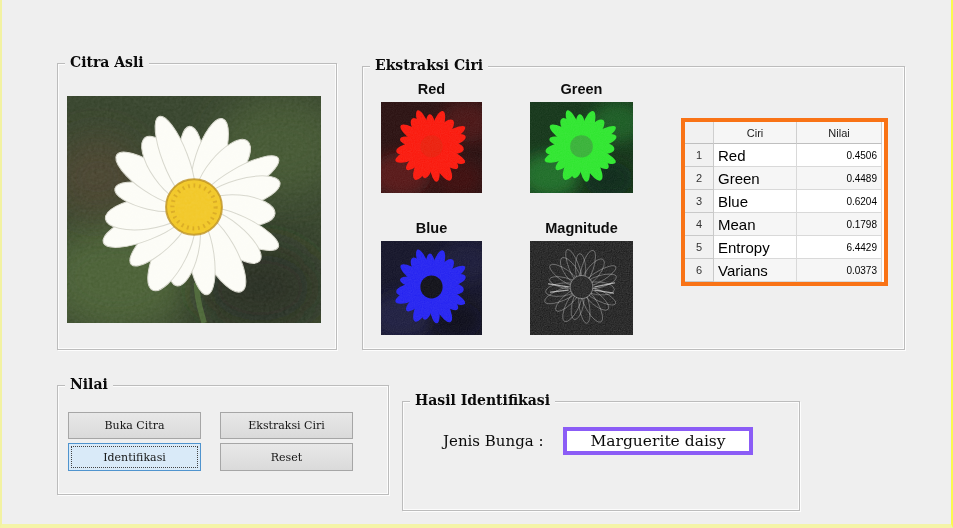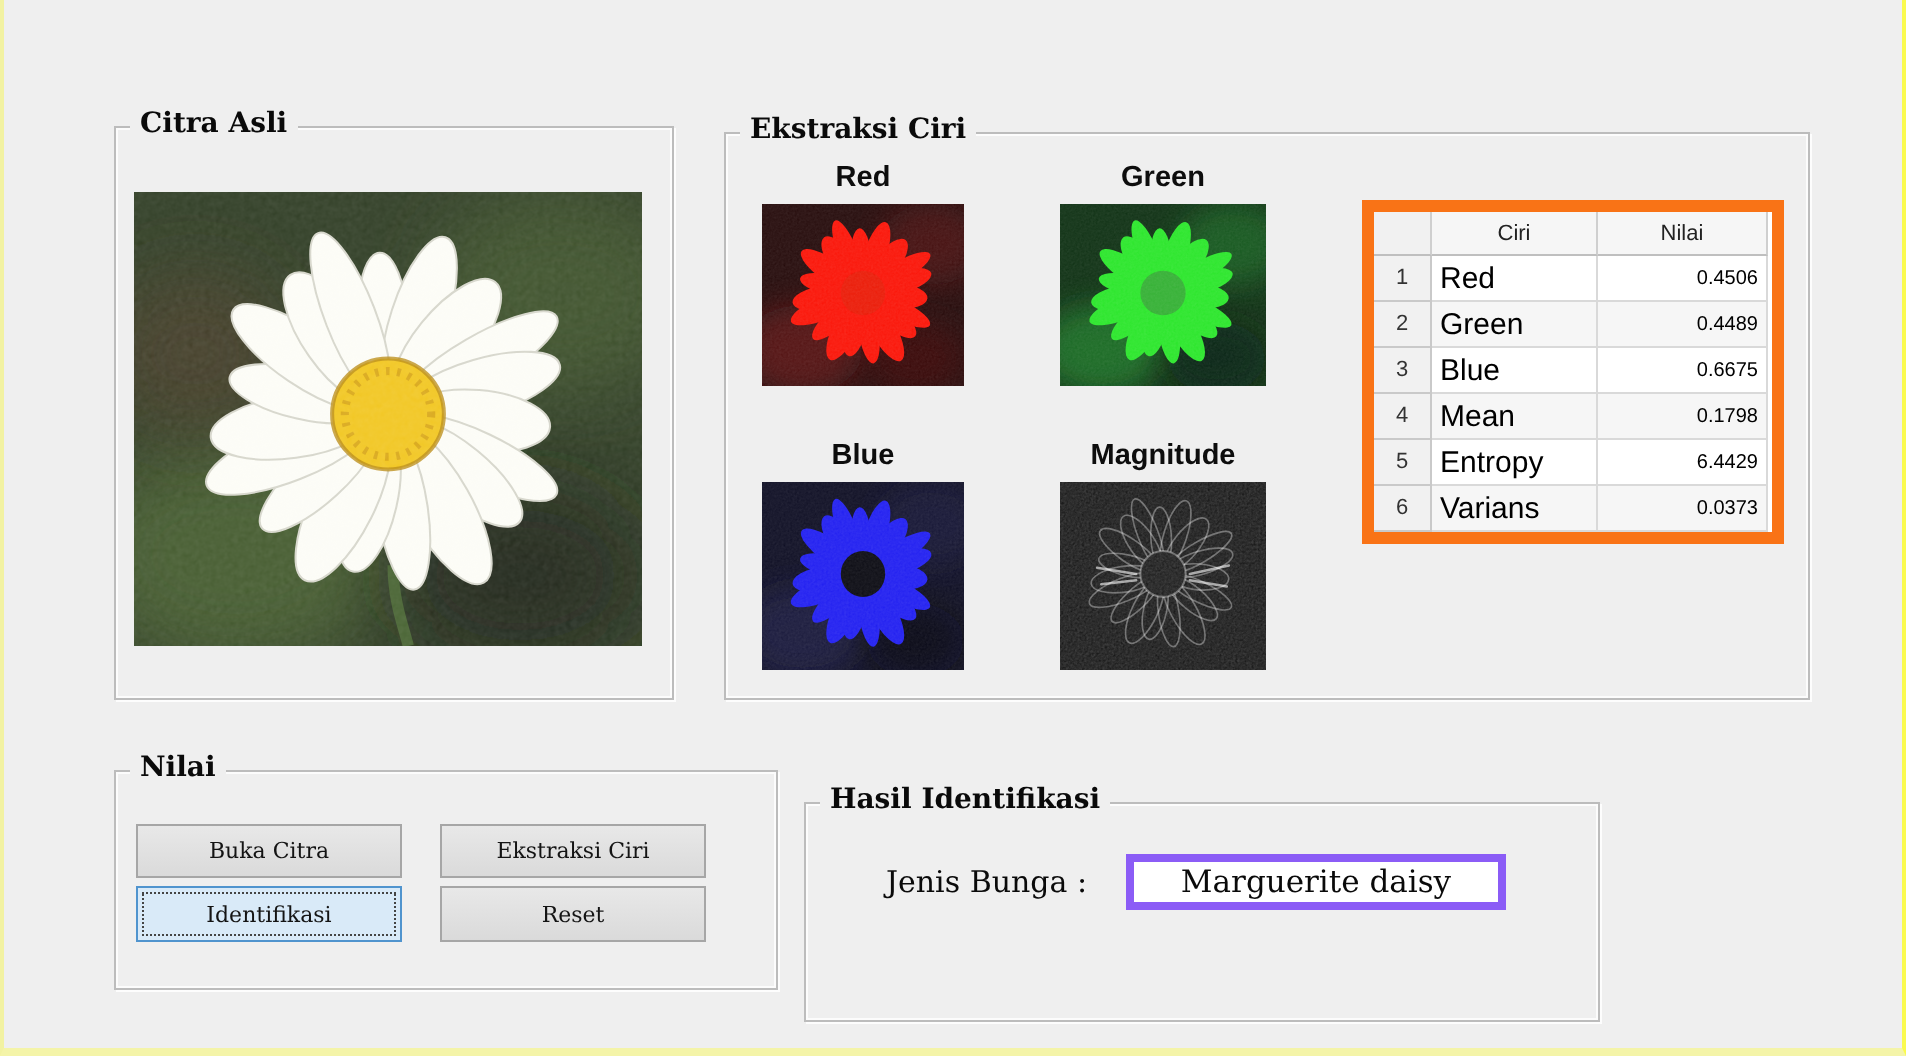--- a/index.html
+++ b/index.html
@@ -33,22 +33,22 @@
     white-space:nowrap;
   }
   .flower-box{position:absolute;overflow:hidden;background:#000;}
   .flower-box svg{display:block;width:100%;height:100%;}
   .chan-label{
     position:absolute;text-align:center;font-weight:bold;font-size:14.5px;color:#0d0d0d;
     font-family:"Liberation Sans",sans-serif;white-space:nowrap;
   }
   
   .ftable{
-    position:absolute;left:679px;top:72px;width:199px;height:160px;background:#fff;
-    border:6px solid #f97316;box-sizing:content-box;
+    position:absolute;left:679px;top:90px;width:199px;height:160px;background:#fff;
+    border:4px solid #f97316;box-sizing:content-box;
     display:grid;grid-template-columns:29px 83px 85px;grid-template-rows:22px repeat(6,23px);
   }
   .ftable .cell{box-sizing:border-box;border-right:1px solid #d9d9d9;border-bottom:1px solid #d9d9d9;
     display:flex;align-items:center;overflow:hidden;}
   .ftable .hdr{background:#f6f6f6;font-size:11px;color:#222;justify-content:center;border-right:1px solid #cfcfcf;border-bottom:1px solid #bfbfbf;}
   .ftable .corner{background:#f1f1f1;}
   .ftable .rownum{background:#f1f1f1;font-size:11px;color:#333;justify-content:center;border-right:1px solid #c9c9c9;border-bottom:1px solid #c9c9c9;}
   .ftable .name{font-size:15px;color:#000;padding-left:4px;}
   .ftable .val{font-size:10px;color:#000;justify-content:flex-end;padding-right:4px;}
   .ftable .even{background:#f6f6f6;}
@@ -296,21 +296,21 @@
       <div class="cell rownum">1</div>
       <div class="cell name">Red</div>
       <div class="cell val">0.4506</div>
 
       <div class="cell rownum">2</div>
       <div class="cell name even">Green</div>
       <div class="cell val even">0.4489</div>
 
       <div class="cell rownum">3</div>
       <div class="cell name">Blue</div>
-      <div class="cell val">0.6675</div>
+      <div class="cell val">0.6204</div>
 
       <div class="cell rownum">4</div>
       <div class="cell name even">Mean</div>
       <div class="cell val even">0.1798</div>
 
       <div class="cell rownum">5</div>
       <div class="cell name">Entropy</div>
       <div class="cell val">6.4429</div>
 
       <div class="cell rownum">6</div>

